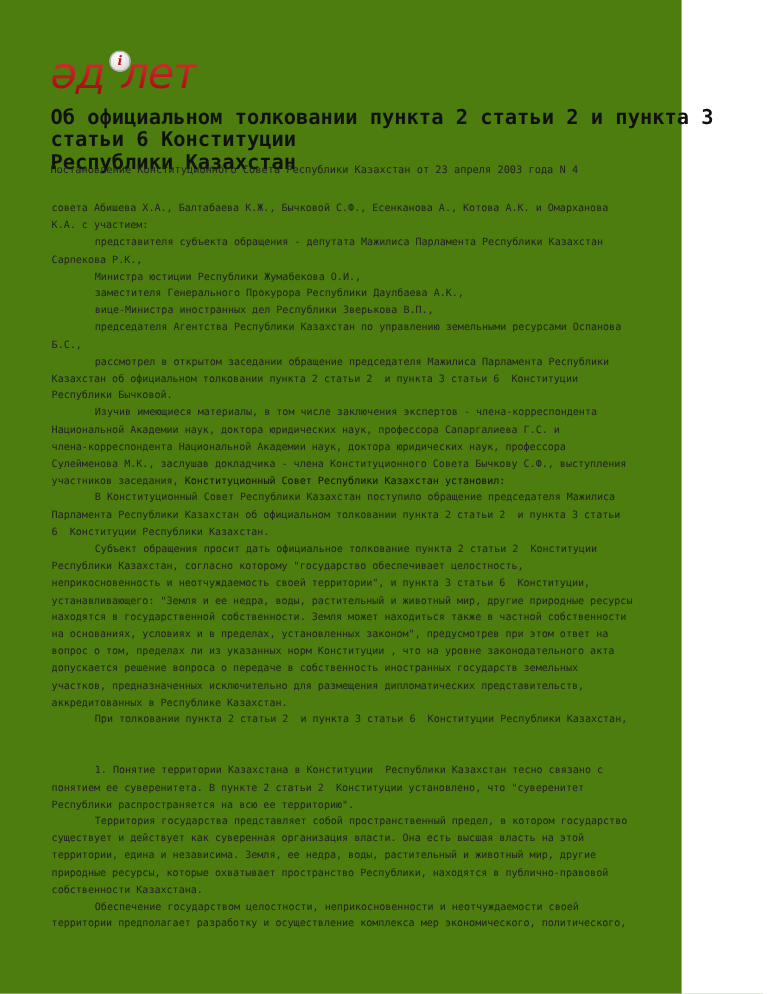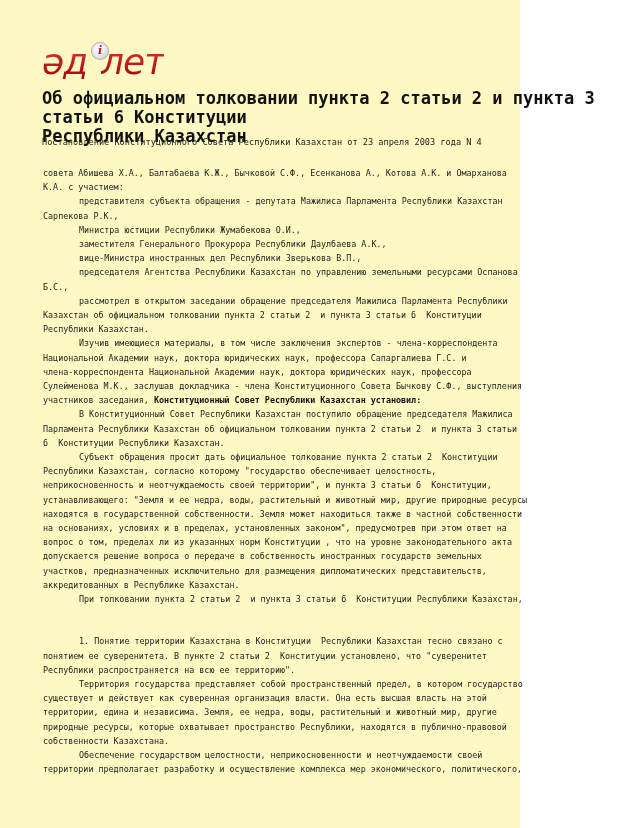--- a/index.html
+++ b/index.html
@@ -1,17 +1,17 @@
 <!DOCTYPE html>
 <html><head>
 <meta charset="utf-8">
 <style>
   html, body { margin: 0; padding: 0; background: #ffffff; }
   body { width: 640px; height: 828px; overflow: hidden; position: relative; }
-  .page { position: absolute; left: 0; top: 0; width: 520px; height: 828px; background: #fef9c3; }
+  .page { position: absolute; left: 0; top: 0; width: 568px; height: 828px; background: #4d7c0f; }
   .logo { position: absolute; left: 42px; top: 42px; width: 130px; height: 42px; }
   .logo-text {
     font-family: "DejaVu Sans", sans-serif; font-style: italic; font-size: 36px; line-height: 40px;
     color: #c0181c; letter-spacing: -1px;
     background: linear-gradient(180deg, #e8393b 0%, #b3121a 70%, #8e0c12 100%);
     -webkit-background-clip: text; background-clip: text; -webkit-text-fill-color: transparent;
   }
   .logo-i {
     position: absolute; left: 49px; top: 0px; width: 18px; height: 18px; border-radius: 50%;
     background: radial-gradient(circle at 40% 35%, #ffffff 0%, #e6e6e6 55%, #bdbdbd 100%);
@@ -28,21 +28,21 @@
     position: absolute; left: 42px; top: 136px; width: 580px;
     font-family: "DejaVu Sans Mono", monospace; font-size: 8.6px; line-height: 12px; color: #222;
   }
   .body {
     position: absolute; left: 43px; top: 166px; width: 570px;
     font-family: "DejaVu Sans Mono", monospace; font-size: 8.4px; line-height: 14.2px; color: #222;
   }
   .body .line { display: block; white-space: pre; }
   .body .ind { padding-left: 36px; }
   .gap { height: 28px; }
-  b { font-weight: bold; color: #111; }
+  b { font-weight: normal; color: #111; }
 </style>
 </head>
 <body>
 
 <div class="page">
 
   <div class="logo">
     <span class="logo-text">әд</span><span class="logo-text" style="display:inline-block;width:14px;"></span><span class="logo-text">лет</span>
     <div class="logo-i"><span>i</span></div>
   </div>
@@ -60,21 +60,21 @@
         <span class="line"><span>К.А. с участием:</span></span>
         <span class="line ind"><span>представителя субъекта обращения - депутата Мажилиса Парламента Республики Казахстан</span></span>
         <span class="line"><span>Сарпекова Р.К.,</span></span>
         <span class="line ind"><span>Министра юстиции Республики Жумабекова О.И.,</span></span>
         <span class="line ind"><span>заместителя Генерального Прокурора Республики Даулбаева А.К.,</span></span>
         <span class="line ind"><span>вице-Министра иностранных дел Республики Зверькова В.П.,</span></span>
         <span class="line ind"><span>председателя Агентства Республики Казахстан по управлению земельными ресурсами Оспанова</span></span>
         <span class="line"><span>Б.С.,</span></span>
         <span class="line ind"><span>рассмотрел в открытом заседании обращение председателя Мажилиса Парламента Республики</span></span>
         <span class="line"><span>Казахстан об официальном толковании пункта 2 статьи 2  и пункта 3 статьи 6  Конституции</span></span>
-        <span class="line"><span>Республики Казахстан.</span></span>
+        <span class="line"><span>Республики Бычковой.</span></span>
         <span class="line ind"><span>Изучив имеющиеся материалы, в том числе заключения экспертов - члена-корреспондента</span></span>
         <span class="line"><span>Национальной Академии наук, доктора юридических наук, профессора Сапаргалиева Г.С. и</span></span>
         <span class="line"><span>члена-корреспондента Национальной Академии наук, доктора юридических наук, профессора</span></span>
         <span class="line"><span>Сулейменова М.К., заслушав докладчика - члена Конституционного Совета Бычкову С.Ф., выступления</span></span>
         <span class="line"><span>участников заседания, </span><b>Конституционный Совет Республики Казахстан установил:</b></span>
         <span class="line ind"><span>В Конституционный Совет Республики Казахстан поступило обращение председателя Мажилиса</span></span>
         <span class="line"><span>Парламента Республики Казахстан об официальном толковании пункта 2 статьи 2  и пункта 3 статьи</span></span>
         <span class="line"><span>6  Конституции Республики Казахстан.</span></span>
         <span class="line ind"><span>Субъект обращения просит дать официальное толкование пункта 2 статьи 2  Конституции</span></span>
         <span class="line"><span>Республики Казахстан, согласно которому "государство обеспечивает целостность,</span></span>

